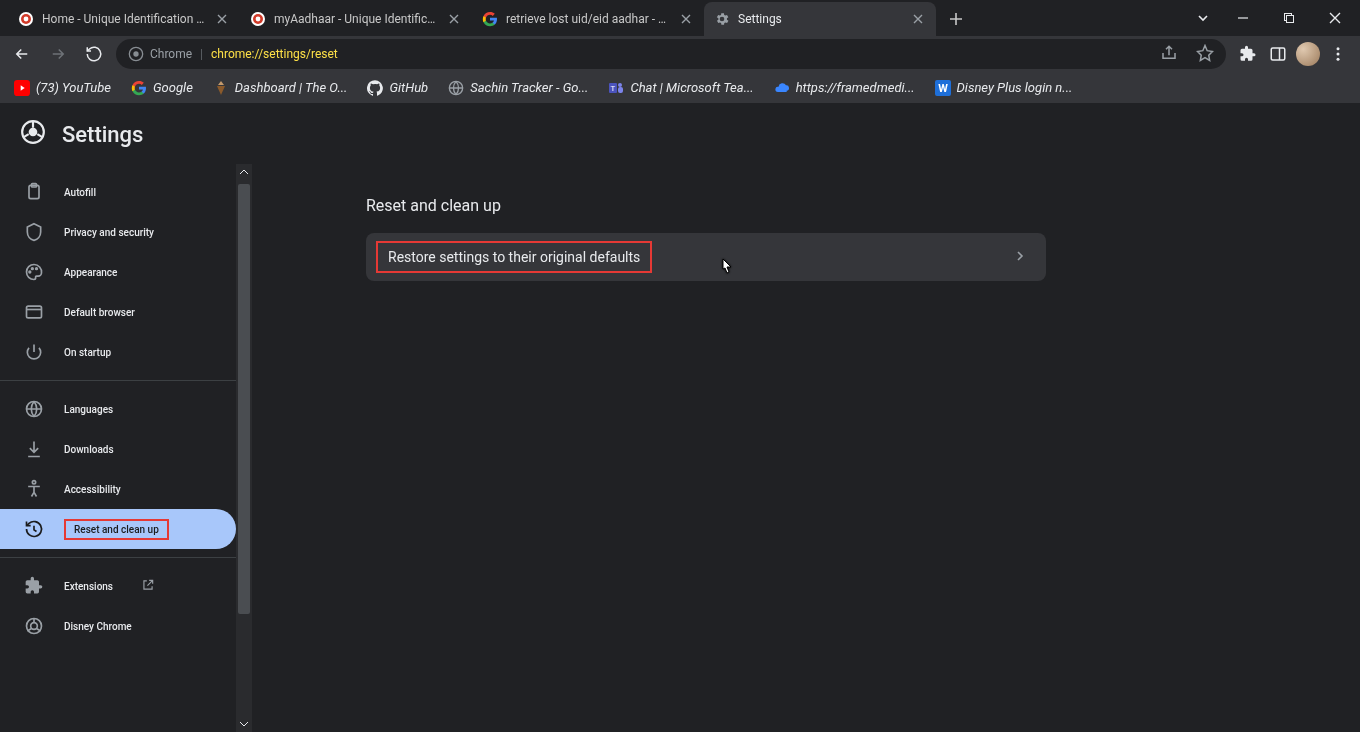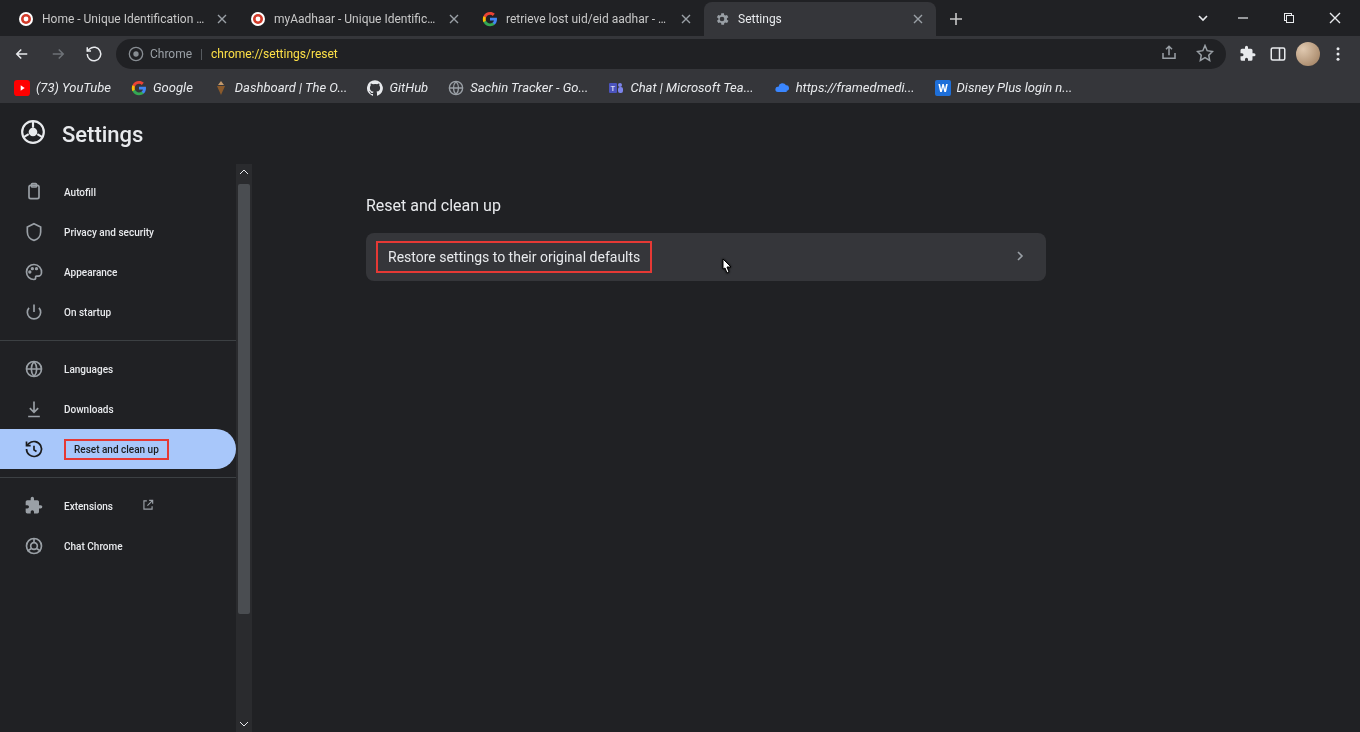--- a/index.html
+++ b/index.html
@@ -343,20 +343,29 @@
                 <circle cx="7" cy="12" r="1" fill="currentColor"></circle>
                 <circle cx="10" cy="8" r="1" fill="currentColor"></circle>
                 <circle cx="15" cy="8" r="1" fill="currentColor"></circle>
               </svg>
             </span>
             <span>Appearance</span>
           </div>
       <div class="navitem">
             <span class="nico">
               <svg width="20" height="20" viewBox="0 0 24 24" fill="none" stroke="currentColor" stroke-width="2">
+                <rect x="3" y="5" width="18" height="14" rx="2"></rect>
+                <path d="M3 9h18"></path>
+              </svg>
+            </span>
+            <span>Default browser</span>
+          </div>
+      <div class="navitem">
+            <span class="nico">
+              <svg width="20" height="20" viewBox="0 0 24 24" fill="none" stroke="currentColor" stroke-width="2">
                 <path d="M12 3v9M6 7a8 8 0 1 0 12 0"></path>
               </svg>
             </span>
             <span>On startup</span>
           </div>
       <div class="nav-divider"></div>
       <div class="navitem">
             <span class="nico">
               <svg width="20" height="20" viewBox="0 0 24 24" fill="none" stroke="currentColor" stroke-width="2">
                 <circle cx="12" cy="12" r="9"></circle>
@@ -365,20 +374,29 @@
             </span>
             <span>Languages</span>
           </div>
       <div class="navitem">
             <span class="nico">
               <svg width="20" height="20" viewBox="0 0 24 24" fill="none" stroke="currentColor" stroke-width="2">
                 <path d="M12 3v12M7 11l5 5 5-5M5 21h14"></path>
               </svg>
             </span>
             <span>Downloads</span>
+          </div>
+      <div class="navitem">
+            <span class="nico">
+              <svg width="20" height="20" viewBox="0 0 24 24" fill="none" stroke="currentColor" stroke-width="2">
+                <circle cx="12" cy="4" r="2"></circle>
+                <path d="M5 9h14M12 9v7M9 21l3-5 3 5"></path>
+              </svg>
+            </span>
+            <span>Accessibility</span>
           </div>
       <div class="navitem selected">
             <span class="nico">
               <svg width="20" height="20" viewBox="0 0 24 24" fill="none" stroke="currentColor" stroke-width="2">
                 <path d="M3 12a9 9 0 1 0 3-6.7L3 8"></path>
                 <path d="M3 3v5h5M12 8v5l3 2"></path>
               </svg>
             </span>
             <span class="red-box" style="padding:3px 8px">Reset and clean up</span>
           </div>
@@ -395,21 +413,21 @@
               </svg></span>
           </div>
       <div class="navitem">
             <span class="nico">
               <svg width="20" height="20" viewBox="0 0 24 24" fill="none" stroke="currentColor" stroke-width="2">
                 <circle cx="12" cy="12" r="9"></circle>
                 <circle cx="12" cy="12" r="4"></circle>
                 <path d="M12 3v5M4 18l5-3M20 18l-5-3"></path>
               </svg>
             </span>
-            <span>Chat Chrome</span>
+            <span>Disney Chrome</span>
           </div>
     </div>
     <div class="scrollbar-track"></div>
     <div class="scroll-up">
           <svg width="10" height="10" viewBox="0 0 10 10">
             <path d="M1 7l4-4 4 4" stroke="#e8eaed" fill="none"></path>
           </svg>
         </div>
     <div class="scrollbar-thumb"></div>
     <div class="scroll-dn">

